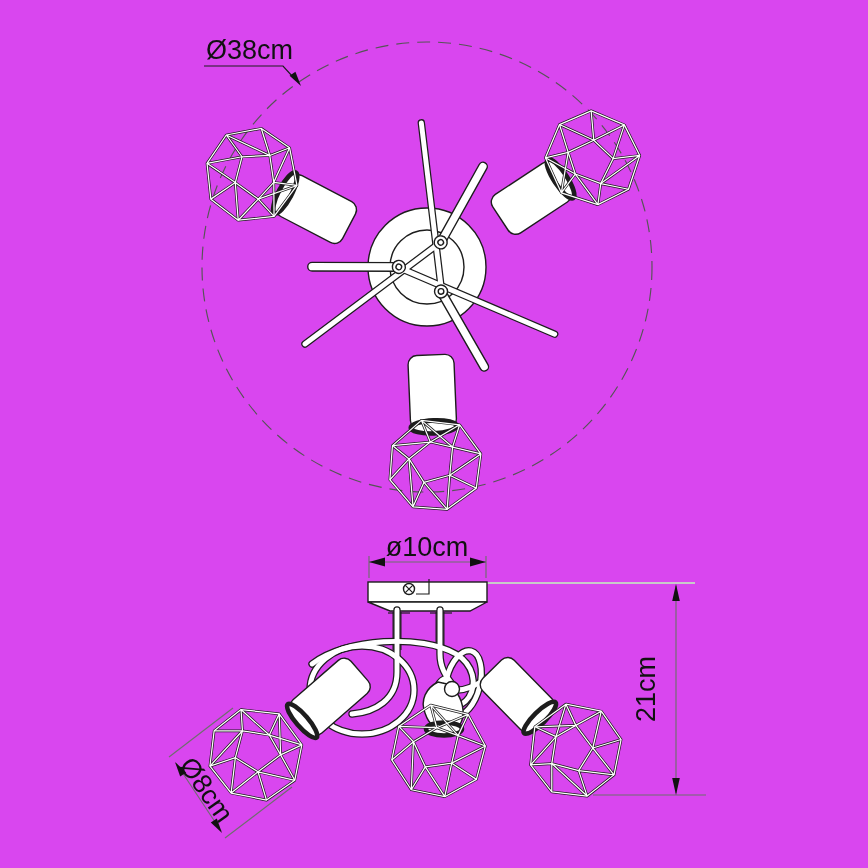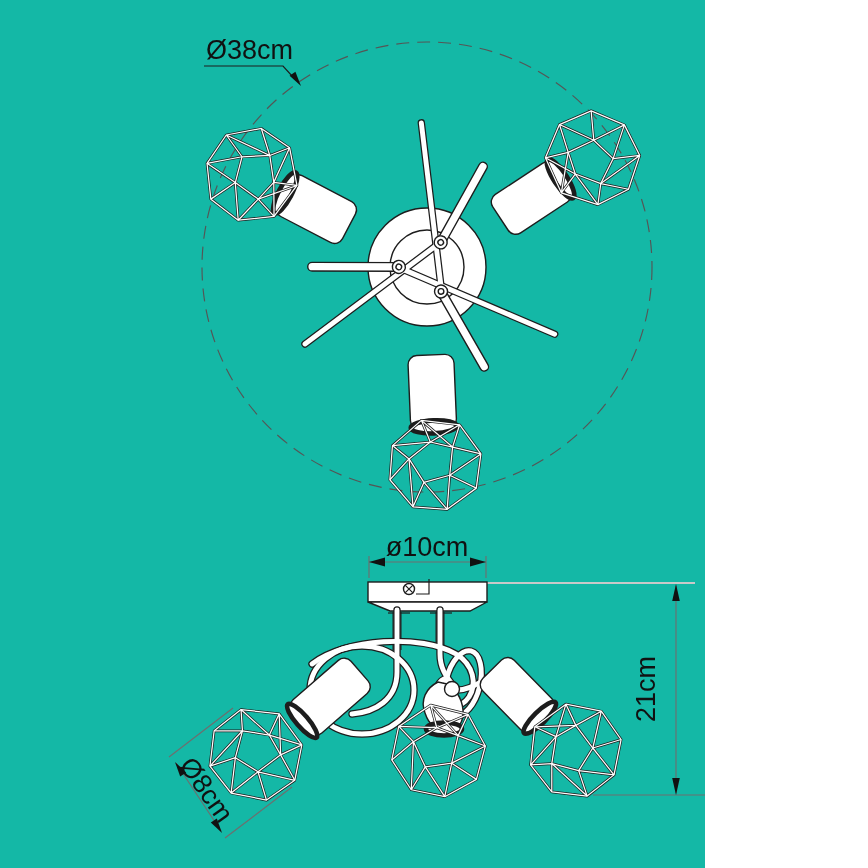--- a/index.html
+++ b/index.html
@@ -1,16 +1,16 @@
 <!DOCTYPE html>
 <html><head>
 <meta charset="utf-8">
 <style>
   html,body{margin:0;padding:0;background:#fff;}
-  .stage{position:relative;width:705px;height:868px;background:#14b8a6;overflow:hidden;}
+  .stage{position:relative;width:868px;height:868px;background:#d946ef;overflow:hidden;}
   svg{position:absolute;left:0;top:0;}
   text.lbl{font-family:"Liberation Sans","DejaVu Sans",sans-serif;font-size:27px;fill:#111;}
   
   .t-out{fill:none;stroke:#1d1d1d;stroke-width:7.4;stroke-linecap:round;stroke-linejoin:round;}
   .t-in {fill:none;stroke:#ffffff;stroke-width:4.9;stroke-linecap:round;stroke-linejoin:round;}
   .rod-out{stroke-width:10;}
   .rod-in {stroke-width:7.2;}
   .stem-out{stroke-width:9;stroke-linecap:butt;}
   .stem-in {stroke-width:6.4;stroke-linecap:butt;}
   

